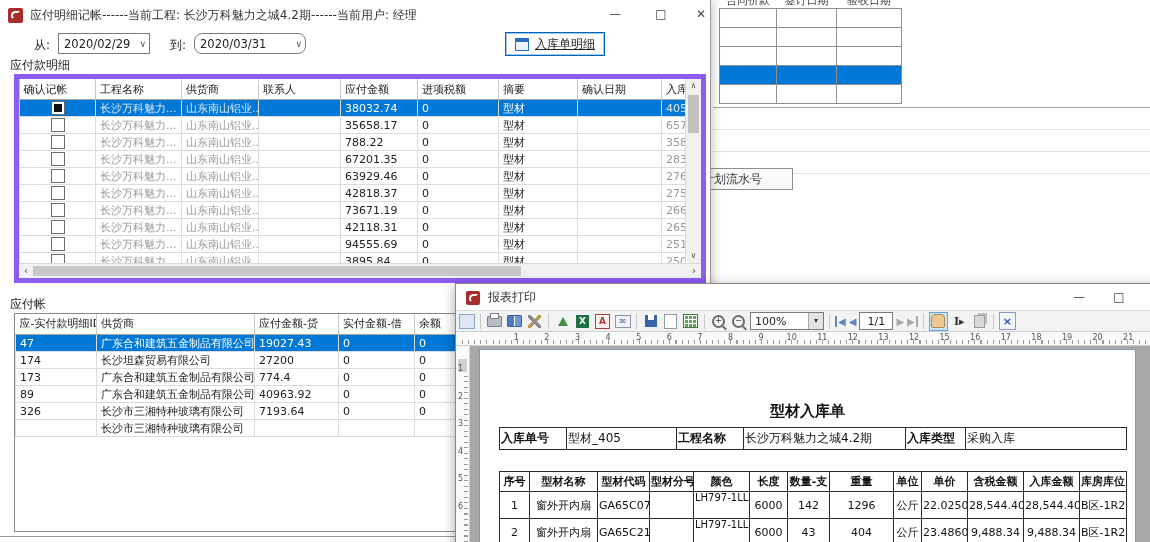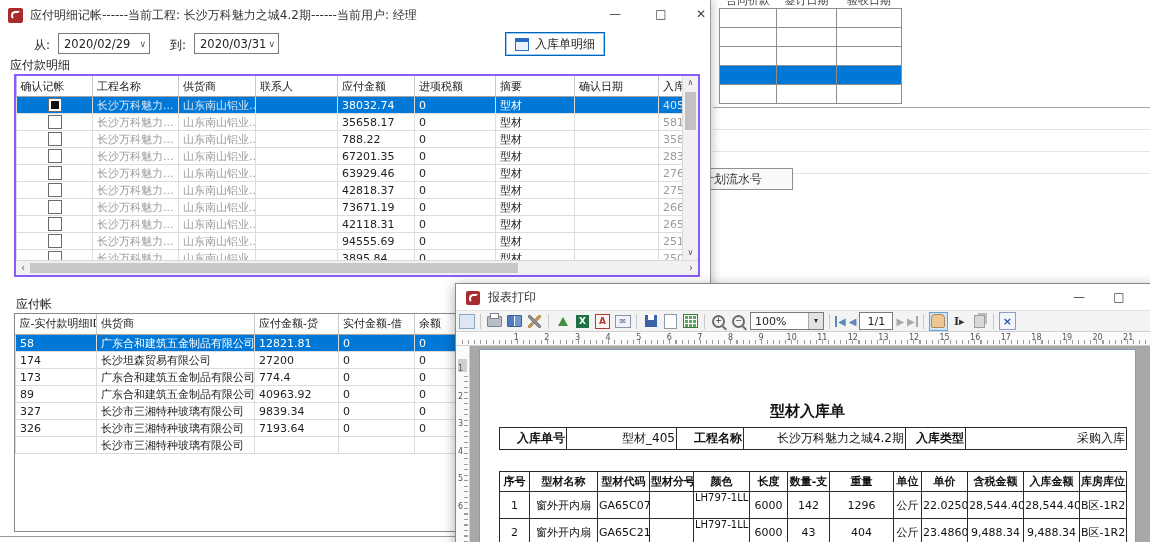--- a/index.html
+++ b/index.html
@@ -36,21 +36,21 @@
   .btn{position:absolute;height:24px;display:flex;align-items:center;justify-content:center;gap:6px;
        background:#e8e8e8;border:1px solid #8a8a8a;font-size:12px;color:#222;box-sizing:border-box;white-space:pre;}
   .btn.focus{background:#fdfdfd;border:1px solid #0067c0;box-shadow:inset 0 0 0 1px #9fc6e8;}
   .mag{display:inline-block;width:8px;height:8px;border:2px solid #c69b3c;border-radius:50%;position:relative;flex:none;}
   .mag::after{content:'';position:absolute;width:5px;height:2px;background:#c69b3c;right:-4px;bottom:-3px;transform:rotate(45deg);}
   .winicon{display:inline-block;width:12px;height:11px;border:1px solid #2a6cc4;background:#eaf2fc;position:relative;flex:none;}
   .winicon::before{content:'';position:absolute;left:0;top:0;right:0;height:3px;background:#2a6cc4;}
 
   .grp-label{position:absolute;font-size:12px;color:#222;}
 
-  .dtl-wrap{position:absolute;left:14px;top:74px;width:682px;height:199px;border:2px solid #8b5cf6;background:#c4b5fd;overflow:hidden;}
+  .dtl-wrap{position:absolute;left:14px;top:74px;width:682px;height:199px;border:5px solid #8b5cf6;background:#c4b5fd;overflow:hidden;}
   table.grid{border-collapse:collapse;table-layout:fixed;}
   table.grid th{font-size:11px;font-weight:normal;color:#222;text-align:left;padding:0 4px;height:20px;
                 border-right:1px solid #c9c9c9;border-bottom:1px solid #a5a5a5;background:#fff;white-space:nowrap;overflow:hidden;}
   table.grid td{font-size:11px;color:#222;padding:0 4px;height:16px;border:1px solid #dcdcdc;border-top:none;
                 white-space:nowrap;overflow:hidden;background:#fff;}
   table.grid td.dim{color:#9a9a9a;}
   table.grid tr.selected td{background:#0078d7;color:#fff;}
   table.grid tr.selected td.dim{color:#dce8f5;}
   .cb{display:inline-block;width:12px;height:12px;border:1px solid #6a6a6a;background:#fff;position:relative;vertical-align:middle;}
   tr.checked .cb::after{content:'';position:absolute;left:2px;top:2px;right:2px;bottom:2px;background:#111;}
@@ -129,21 +129,21 @@
   .vruler .nums{position:absolute;left:0;top:18px;width:9px;display:flex;flex-direction:column;}
   .vruler .nums span{height:27.5px;text-align:center;font-size:8px;color:#555;}
 
   .pg{position:absolute;left:23px;top:3px;width:655px;height:310px;background:#fff;border:1px solid #7f9db9;}
   .pg-company{position:absolute;left:0;top:16px;width:100%;text-align:center;font-size:20px;font-weight:bold;
               letter-spacing:1px;color:#111;}
   .pg-formtitle{position:absolute;left:0;top:52px;width:100%;text-align:center;font-size:15px;font-weight:bold;color:#111;}
   table.rpt{border-collapse:collapse;table-layout:fixed;position:absolute;left:19px;}
   table.rpt td,table.rpt th{border:1px solid #2a2a2a;overflow:hidden;white-space:nowrap;padding:0 1px;}
   .rpt-info{top:77px;width:627px;}
-  .rpt-info td{height:21px;font-size:12px;text-align:right;color:#111;}
+  .rpt-info td{height:21px;font-size:12px;text-align:left;color:#111;}
   .rpt-info td.lbl{font-weight:bold;}
   .rpt-main{top:121px;width:627px;}
   .rpt-main th{height:19px;font-size:11px;font-weight:bold;text-align:center;color:#111;}
   .rpt-main td{height:26px;font-size:11px;text-align:center;color:#111;}
   .rpt-main td.col-color{vertical-align:top;font-size:10px;line-height:11px;text-align:left;}
 </style>
 </head>
 <body>
 
 <div class="stage">
@@ -203,25 +203,25 @@
     <span class="cap-btn" style="left:598px;">—</span>
     <span class="cap-btn" style="left:644px;">□</span>
     <span class="cap-btn" style="left:684px;">✕</span>
 
     <span class="label abs" style="left:34px;top:37px;">从:</span>
     <div class="combo" style="left:58px;top:33px;width:92px;">
       <span>2020/02/29</span>
       <span class="chev">∨</span>
     </div>
     <span class="label abs" style="left:170px;top:37px;">到:</span>
-    <div class="combo" style="left:194px;top:33px;width:85px;">
+    <div class="combo" style="left:194px;top:33px;width:112px;border-radius:8px;">
       <span>2020/03/31</span>
       <span class="chev">∨</span>
     </div>
-    <div class="btn focus" style="left:505px;top:32px;width:100px;">
+    <div class="btn focus" style="left:505px;top:32px;width:100px;text-decoration:underline;">
       <span class="winicon"></span>
       <span>入库单明细</span>
     </div>
 
     <span class="grp-label" style="left:10px;top:57px;">应付款明细</span>
 
     <div class="dtl-wrap">
       <table class="grid" style="width:667px;">
         <colgroup>
           <col style="width:76px">
@@ -261,21 +261,21 @@
           </tr>
             <tr>
             <td class="c-center"><span class="cb"></span></td>
             <td class="dim">长沙万科魅力...</td>
             <td class="dim">山东南山铝业...</td>
             <td></td>
             <td>35658.17</td>
             <td>0</td>
             <td>型材</td>
             <td></td>
-            <td class="dim">581</td>
+            <td class="dim">657</td>
           </tr>
             <tr>
             <td class="c-center"><span class="cb"></span></td>
             <td class="dim">长沙万科魅力...</td>
             <td class="dim">山东南山铝业...</td>
             <td></td>
             <td>788.22</td>
             <td>0</td>
             <td>型材</td>
             <td></td>
@@ -365,21 +365,21 @@
         <span class="thumb"></span>
         <span class="arr" style="bottom:0;">∨</span>
       </div>
       <div class="hscroll">
         <span class="arr" style="left:0;">‹</span>
         <span class="thumb"></span>
         <span class="arr" style="right:0;">›</span>
       </div>
     </div>
 
-    <span class="grp-label" style="left:16px;top:296px;">应付帐</span>
+    <span class="grp-label" style="left:10px;top:296px;">应付帐</span>
 
     <div class="ap-wrap">
       <table class="grid" style="width:480px;">
         <colgroup>
           <col style="width:81px">
             <col style="width:158px">
             <col style="width:84px">
             <col style="width:76px">
             <col style="width:81px">
         </colgroup>
@@ -387,23 +387,23 @@
           <tr>
               <th>应-实付款明细ID</th>
               <th>供货商</th>
               <th>应付金额-贷</th>
               <th>实付金额-借</th>
               <th>余额</th>
             </tr>
         </thead>
         <tbody>
             <tr class="selected">
-            <td>58</td>
+            <td>47</td>
             <td>广东合和建筑五金制品有限公司</td>
-            <td>12821.81</td>
+            <td>19027.43</td>
             <td>0</td>
             <td>0</td>
           </tr>
             <tr>
             <td>174</td>
             <td>长沙坦森贸易有限公司</td>
             <td>27200</td>
             <td>0</td>
             <td>0</td>
           </tr>
@@ -411,27 +411,20 @@
             <td>173</td>
             <td>广东合和建筑五金制品有限公司</td>
             <td>774.4</td>
             <td>0</td>
             <td>0</td>
           </tr>
             <tr>
             <td>89</td>
             <td>广东合和建筑五金制品有限公司</td>
             <td>40963.92</td>
-            <td>0</td>
-            <td>0</td>
-          </tr>
-            <tr>
-            <td>327</td>
-            <td>长沙市三湘特种玻璃有限公司</td>
-            <td>9839.34</td>
             <td>0</td>
             <td>0</td>
           </tr>
             <tr>
             <td>326</td>
             <td>长沙市三湘特种玻璃有限公司</td>
             <td>7193.64</td>
             <td>0</td>
             <td>0</td>
           </tr>

